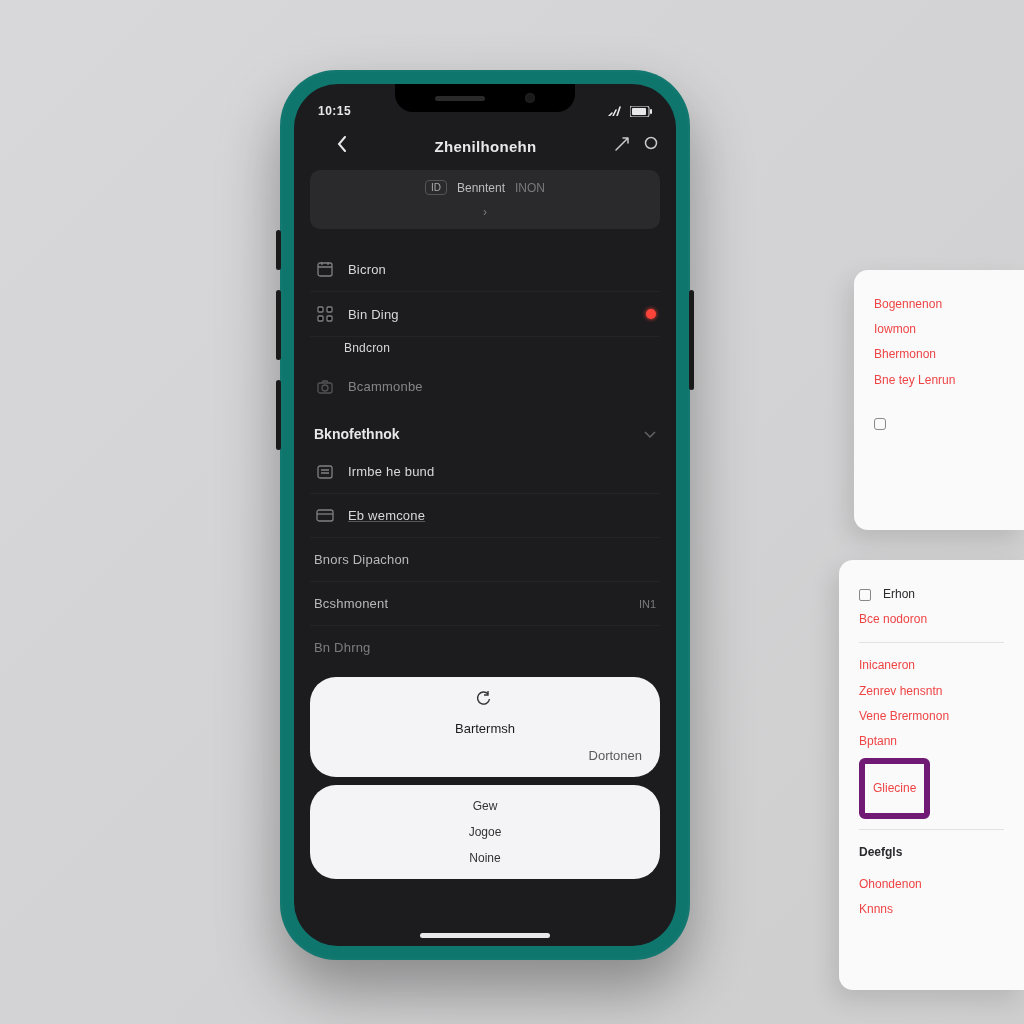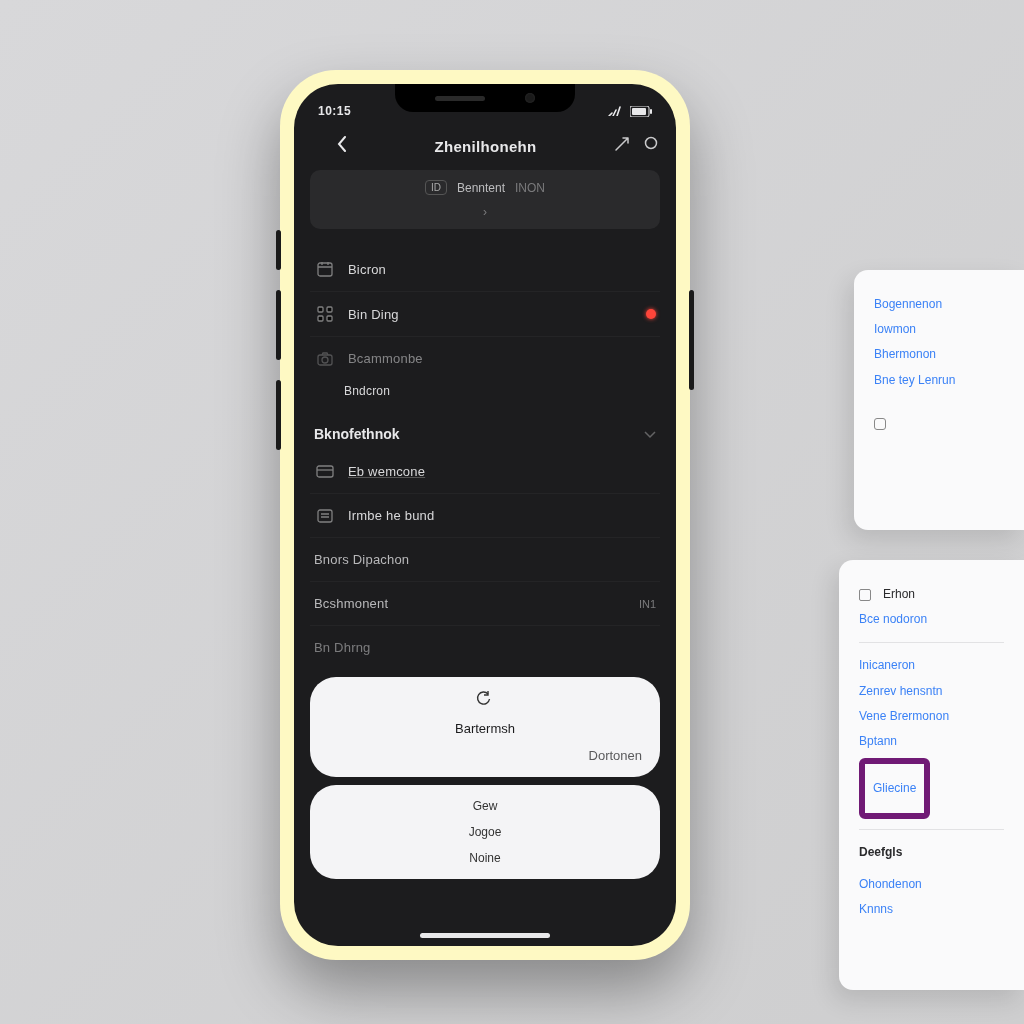--- a/index.html
+++ b/index.html
@@ -8,21 +8,21 @@
     background: linear-gradient(135deg, #d8d8da 0%, #cececf 100%);
     font-family: -apple-system, "Segoe UI", sans-serif;
     position: relative;
     overflow: hidden;
   }
   
   .phone {
     position: absolute;
     left: 280px; top: 70px;
     width: 410px; height: 890px;
-    background: #fef9c3;
+    background: #0f766e;
     border-radius: 56px;
     padding: 14px;
     box-shadow: 0 30px 60px rgba(0,0,0,.35), inset 0 0 6px rgba(255,255,255,.05);
   }
   .side-btn { position:absolute; background:#1a1a1a; border-radius:3px; }
   .side-l1 { left:-4px; top:160px; width:5px; height:40px; }
   .side-l2 { left:-4px; top:220px; width:5px; height:70px; }
   .side-l3 { left:-4px; top:310px; width:5px; height:70px; }
   .side-r  { right:-4px; top:220px; width:5px; height:100px; }
   .screen {
@@ -86,21 +86,21 @@
 
   
   .card {
     position:absolute; background:#fafafb; border-radius:14px 0 0 14px;
     box-shadow:-6px 10px 24px rgba(0,0,0,.12);
     padding:22px 20px; color:#6a6a6c; font-size:12px; line-height:2.1;
   }
   .card1 { right:0; top:270px; width:170px; height:260px; }
   .card2 { right:0; top:560px; width:185px; height:430px; }
   .card h4 { color:#2a2a2c; font-size:12px; font-weight:600; margin-bottom:6px;}
-  .card .line { color:#3b82f6; }
+  .card .line { color:#ef4444; }
   .card .sep { border-top:1px solid #e2e2e4; margin:10px 0;}
   .card .mini-icon{ display:inline-block; width:12px; height:12px; border:1.5px solid #888; border-radius:3px; margin-right:6px; vertical-align:middle;}
 </style>
 </head>
 <body>
 
 <div class="phone">
   <div class="side-btn side-l1"></div>
   <div class="side-btn side-l2"></div>
   <div class="side-btn side-l3"></div>
@@ -182,60 +182,60 @@
                 <rect x="1" y="1" width="5" height="5" rx="1"></rect>
                 <rect x="10" y="1" width="5" height="5" rx="1"></rect>
                 <rect x="1" y="10" width="5" height="5" rx="1"></rect>
                 <rect x="10" y="10" width="5" height="5" rx="1"></rect>
               </g>
             </svg>
         </span>
         <span class="label">Bin Ding</span>
         <span class="dot-red"></span>
       </div>
+      <div class="row sub">
+        <span class="label">Bndcron</span>
+      </div>
       <div class="row" style="opacity:.55;border:none">
         <span class="icon">
           <svg width="16" height="14" viewBox="0 0 16 14" fill="none" stroke="#aaa" stroke-width="1.3">
               <rect x="1" y="3" width="14" height="10" rx="2"></rect>
               <circle cx="8" cy="8" r="3"></circle>
               <path d="M5 3 L6 1 H10 L11 3"></path>
             </svg>
         </span>
         <span class="label">Bcammonbe</span>
-      </div>
-      <div class="row sub">
-        <span class="label">Bndcron</span>
       </div>
 
       <div class="section-title">
         <span>Bknofethnok</span>
         <span class="chev">
           <svg width="12" height="8" viewBox="0 0 12 8">
               <path d="M1 1 L6 6 L11 1" stroke="#aaa" stroke-width="1.5" fill="none"></path>
             </svg>
         </span>
       </div>
 
       <div class="row">
         <span class="icon">
+          <svg width="16" height="14" viewBox="0 0 16 14" fill="none" stroke="#aaa" stroke-width="1.3">
+              <rect x="1" y="1" width="14" height="12" rx="2"></rect>
+              <path d="M4 5 H12 M4 8 H12"></path>
+            </svg>
+        </span>
+        <span class="label">Irmbe he bund</span>
+      </div>
+      <div class="row">
+        <span class="icon">
           <svg width="18" height="13" viewBox="0 0 18 13" fill="none" stroke="#aaa" stroke-width="1.3">
               <rect x="1" y="1" width="16" height="11" rx="2"></rect>
               <path d="M1 5 H17"></path>
             </svg>
         </span>
         <span class="label" style="text-decoration:underline;text-decoration-color:#555">Eb wemcone</span>
-      </div>
-      <div class="row">
-        <span class="icon">
-          <svg width="16" height="14" viewBox="0 0 16 14" fill="none" stroke="#aaa" stroke-width="1.3">
-              <rect x="1" y="1" width="14" height="12" rx="2"></rect>
-              <path d="M4 5 H12 M4 8 H12"></path>
-            </svg>
-        </span>
-        <span class="label">Irmbe he bund</span>
       </div>
       <div class="row" style="padding-left:4px">
         <span class="label" style="color:#b8b8ba">Bnors Dipachon</span>
       </div>
       <div class="row" style="padding-left:4px">
         <span class="label" style="color:#b8b8ba">Bcshmonent</span>
         <span class="trail">IN1</span>
       </div>
       <div class="row" style="padding-left:4px;border:none;opacity:.5">
         <span class="label">Bn Dhrng</span>

